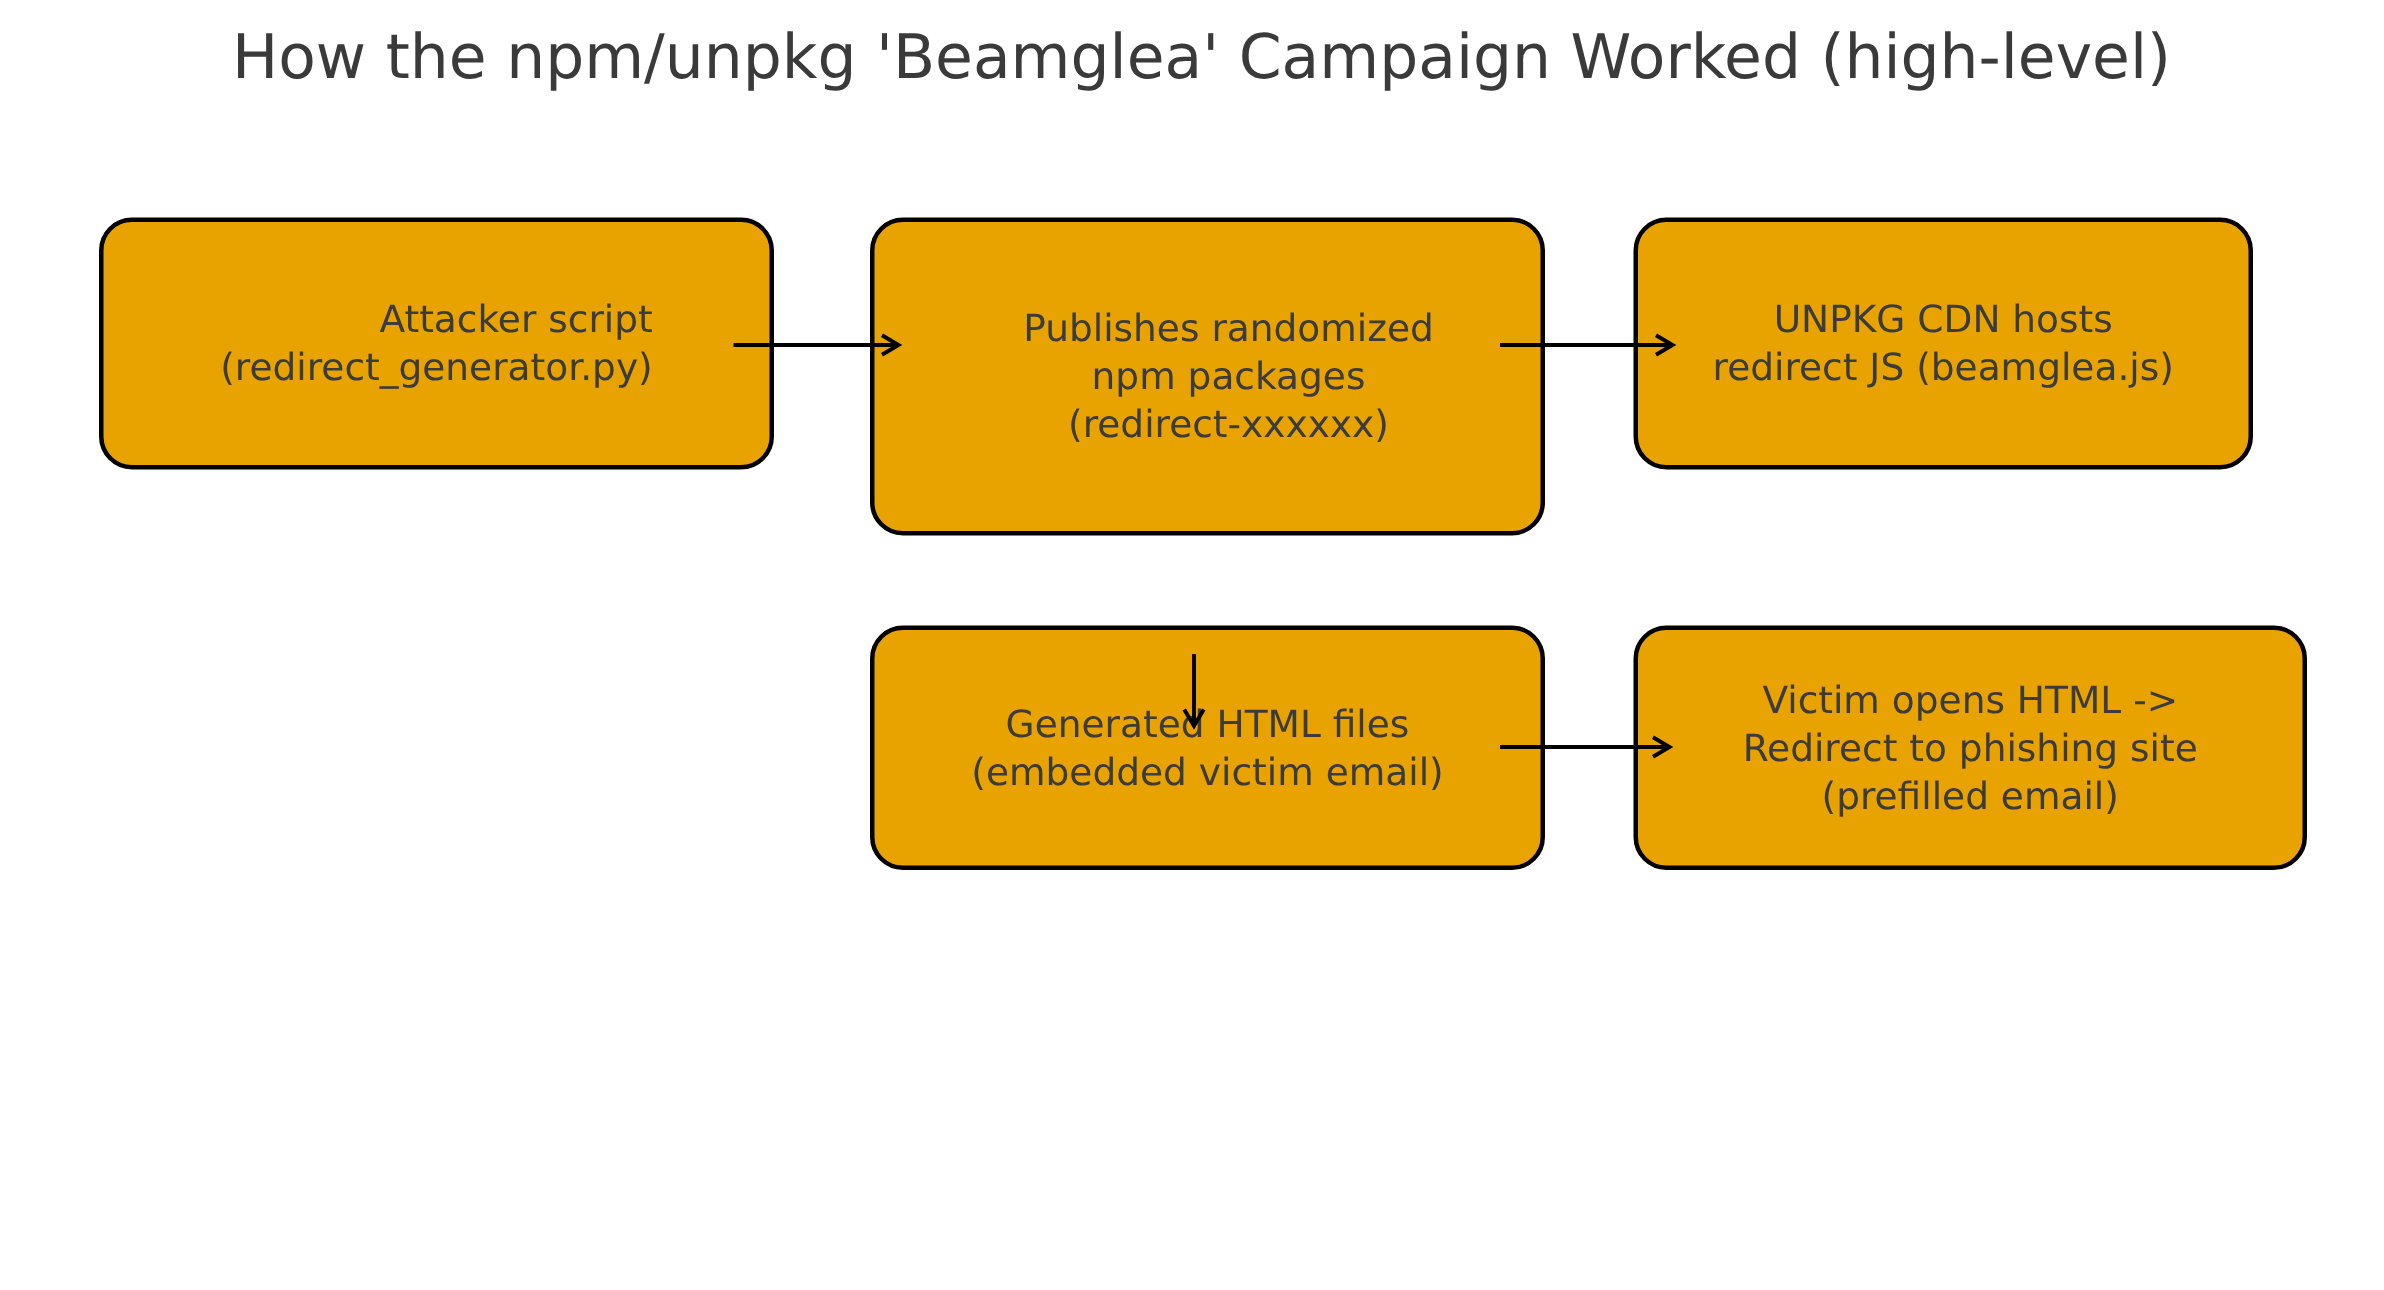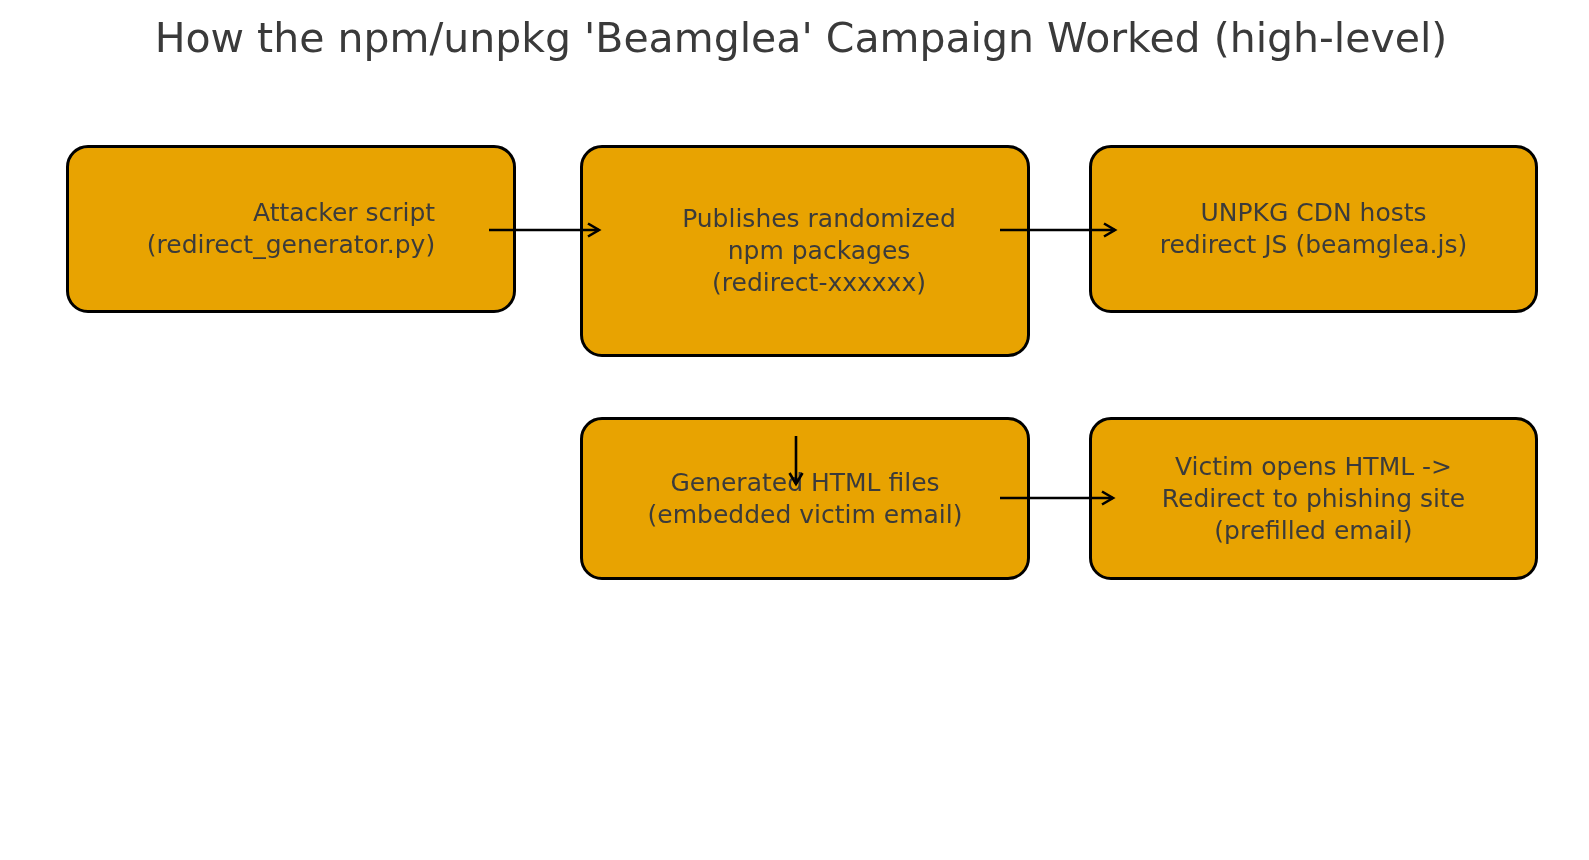--- a/index.html
+++ b/index.html
@@ -44,21 +44,21 @@
     justify-content: center;
     text-align: center;
     color: var(--box-text);
     font-size: 25px;
     line-height: 32px;
     white-space: pre-line;
     z-index: 1;
   }
   .n1 { left: 66px;   top: 145px; width: 450px; height: 168px; text-align: right; }
   .n2 { left: 580px;  top: 145px; width: 450px; height: 212px; padding-left: 28px; }
-  .n3 { left: 1089px; top: 145px; width: 449px; height: 168px; }
+  .n3 { left: 1089px; top: 145px; width: 413px; height: 168px; }
   .n4 { left: 580px;  top: 417px; width: 450px; height: 163px; }
   .n5 { left: 1089px; top: 417px; width: 449px; height: 163px; }
   .arrows {
     position: absolute;
     top: 0;
     left: 0;
     width: 1589px;
     height: 860px;
     z-index: 2;
     pointer-events: none;

